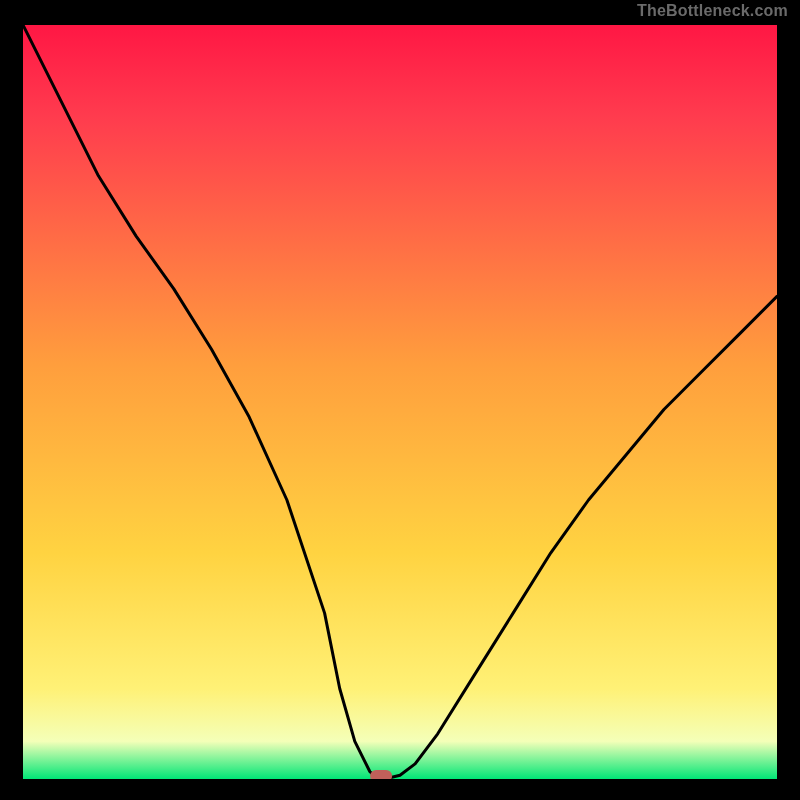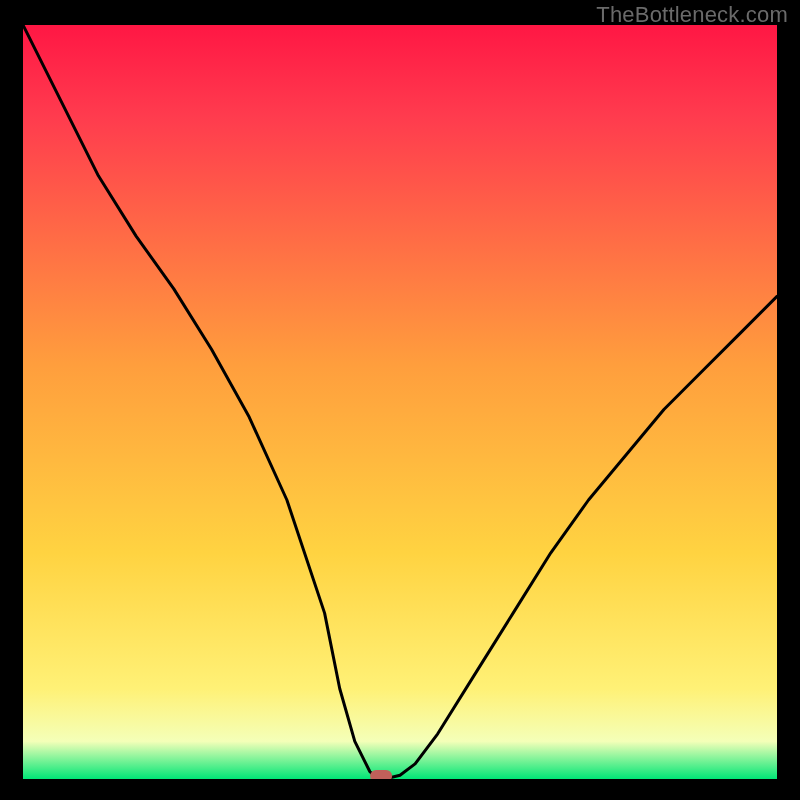--- a/index.html
+++ b/index.html
@@ -15,22 +15,22 @@
     position: relative;
     width: 800px;
     height: 800px;
     background: #000;
   }
   .watermark {
     position: absolute;
     top: 2px;
     right: 12px;
     color: #6a6a6a;
-    font-size: 22px;
-    font-weight: 400;
+    font-size: 16px;
+    font-weight: 700;
     letter-spacing: 0.2px;
     user-select: none;
   }
   .plot {
     position: absolute;
     left: 23px;
     top: 25px;
     width: 754px;
     height: 754px;
   }

